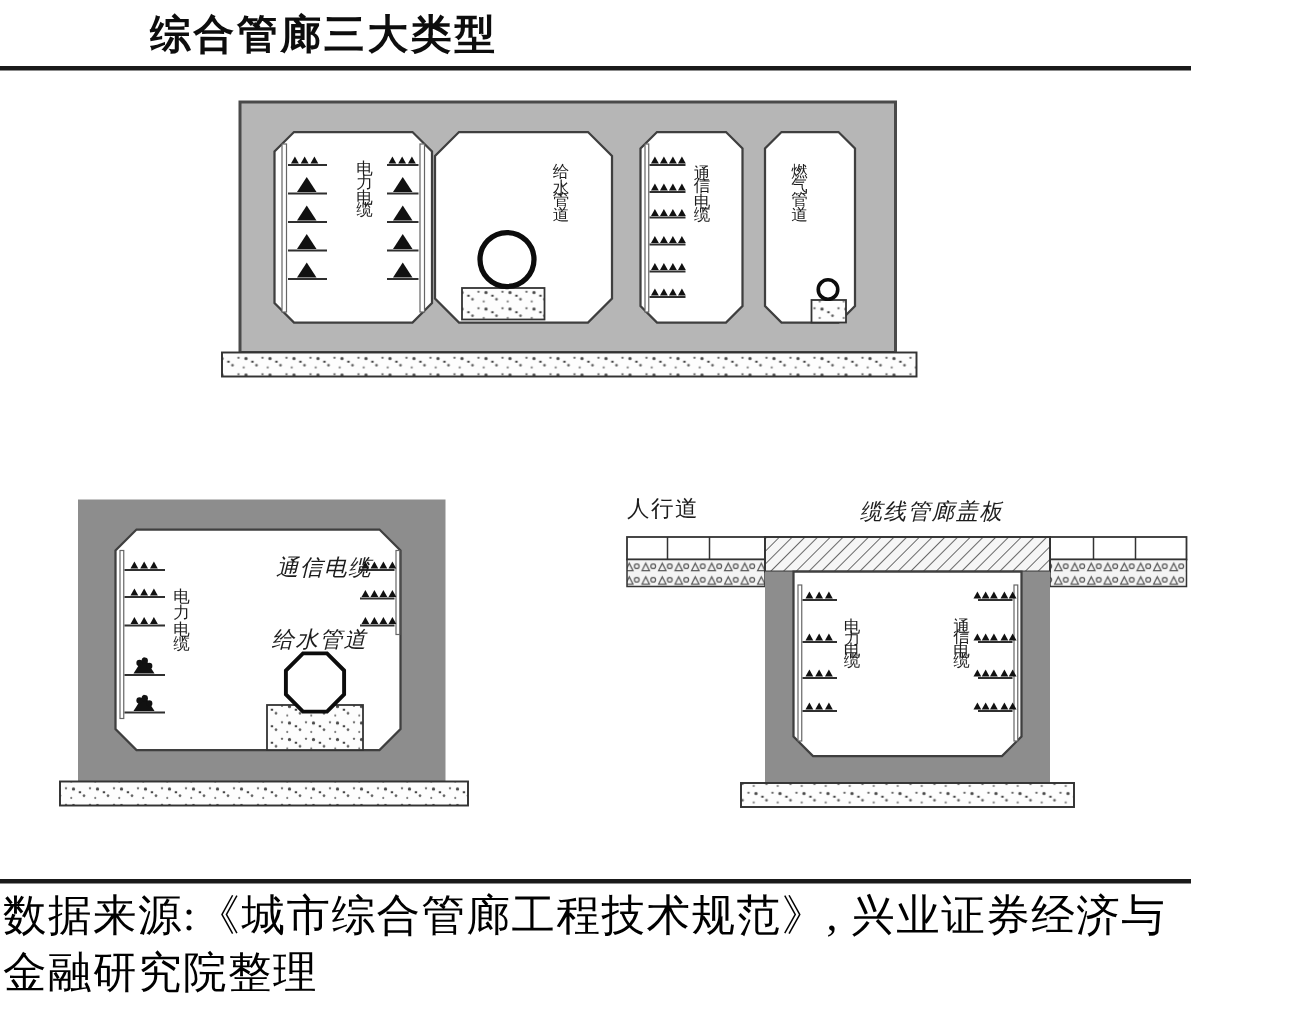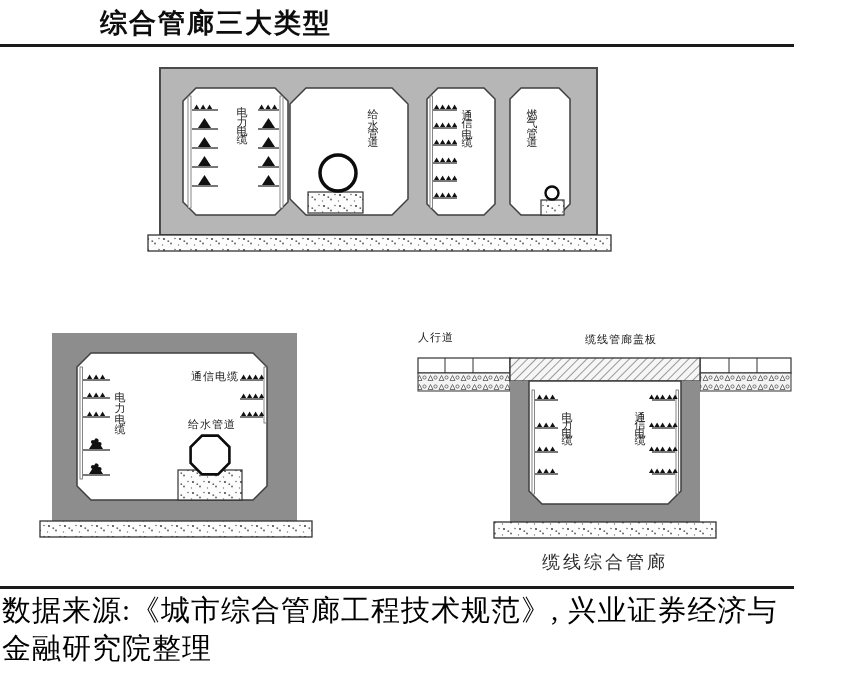--- a/index.html
+++ b/index.html
@@ -16,22 +16,22 @@
   .fig-cable{left:405px;top:328px;width:400px;height:245px;}
   .caption{position:absolute;left:0;text-align:center;font-size:18px;color:#2b2b2b;letter-spacing:3px;}
   .cap-trunk{top:194px;width:475px;}
   .cap-branch{top:222px;width:290px;}
   .cap-cable{top:222px;width:400px;}
   .vtext{position:absolute;writing-mode:vertical-rl;text-orientation:upright;
          font-size:11px;color:#1c1c1c;line-height:11px;}
   .vt-a{letter-spacing:9.5px;}
   .vt-b{letter-spacing:11px;}
   .vt-c{letter-spacing:8px;}
-  .htext{position:absolute;font-size:11px;color:#1c1c1c;letter-spacing:1px;white-space:nowrap;}
-  .htext.centered{text-align:center;}
+  .htext{position:absolute;font-size:15px;color:#1c1c1c;letter-spacing:1px;white-space:nowrap;}
+  .htext.centered{text-align:center;font-style:italic;}
   .source{position:absolute;left:2px;font-size:29px;color:#000;letter-spacing:1px;white-space:nowrap;}
   .source-1{top:591px;}
   .source-2{top:629px;}
 </style>
 </head>
 <body>
 
 <div class="page">
 
   <svg width="0" height="0" style="position:absolute">
@@ -235,20 +235,19 @@
         <use href="#row5" x="244" y="71"></use>
           <use href="#row5" x="244" y="99"></use>
         <use href="#row5" x="244" y="123"></use>
           <use href="#row5" x="244" y="145"></use>
       </g>
     </svg>
     <div class="htext" style="left:13px;top:2px">人行道</div>
     <div class="htext centered" style="left:151px;top:4px;width:130px">缆线管廊盖板</div>
     <div class="vtext vt-c" style="left:156px;top:74px">电力电缆</div>
     <div class="vtext vt-c" style="left:229px;top:74px">通信电缆</div>
-    <div class="caption cap-cable">缆线综合管廊</div>
   </div>
 
   <div class="rule rule-bottom"></div>
   <div class="source source-2">金融研究院整理</div>
   <div class="source source-1">数据来源:《城市综合管廊工程技术规范》, 兴业证券经济与</div>
 
 </div>
 
 </body></html>

